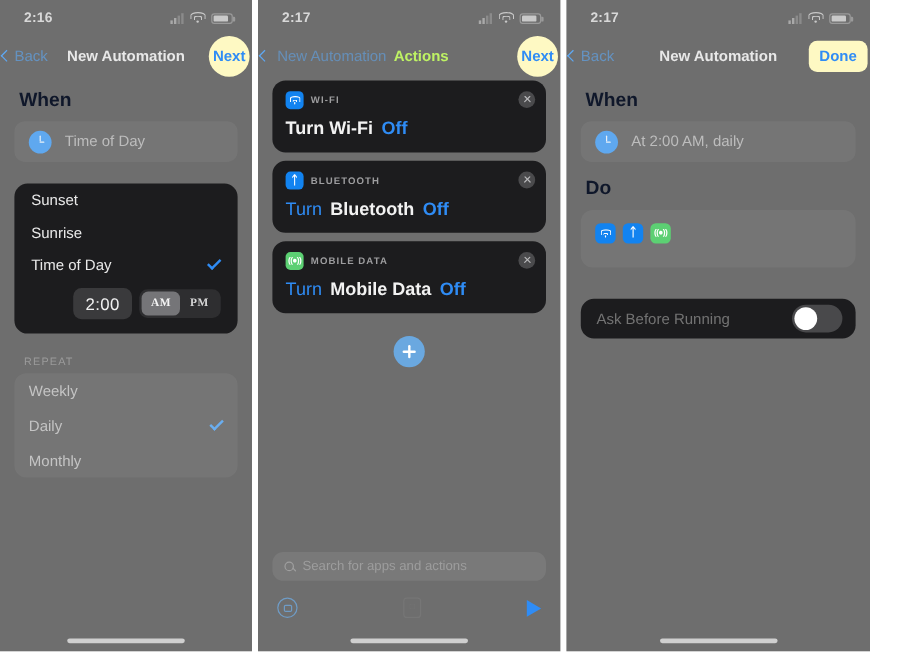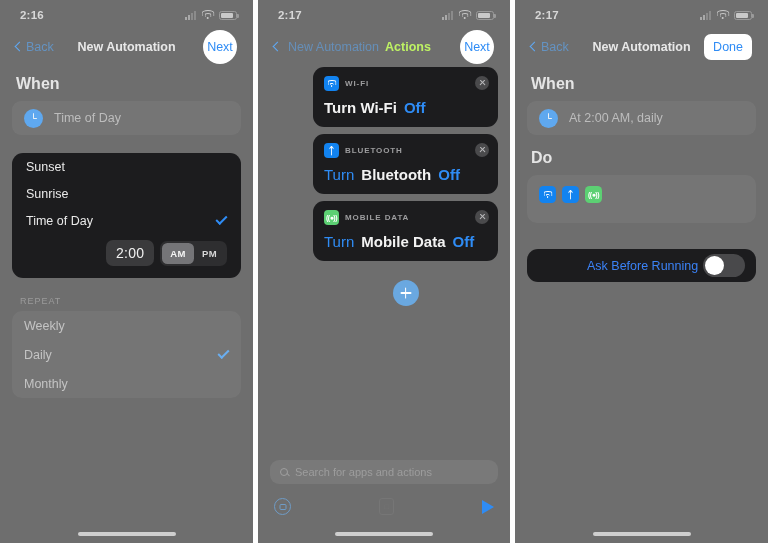--- a/index.html
+++ b/index.html
@@ -16,21 +16,21 @@
     background: #ffffff;
   }
   .phone {
     position: relative;
     width: 253px;
     height: 543px;
     background: #6e6e6e;
     overflow: hidden;
     flex: 0 0 auto;
   }
-  .phone.p1 { width: 253px; }
+  .phone.p1 { width: 210px; }
   .phone.p2 { width: 252px; }
   .phone.p3 { width: 253px; }
 
   
   .statusbar {
     height: 30px;
     display: flex;
     align-items: center;
     justify-content: space-between;
     padding: 0 16px 0 20px;
@@ -64,21 +64,21 @@
   .ic-batt:after {
     content:''; position: absolute; right: -2.5px; top: 2.5px;
     width: 1.5px; height: 3.5px; background: #9a9a9a; border-radius: 0 1px 1px 0;
   }
 
   
   .navbar {
     height: 33px;
     display: flex; align-items: center;
     position: relative;
-    padding: 0 16px;
+    padding: 0 2px;
   }
   .nav-back {
     display: flex; align-items: center; gap: 2px;
     color: #5ea9f5; font-size: 12.5px;
     z-index: 2;
   }
   .chev {
     width: 7px; height: 7px;
     border-left: 1.8px solid #5ea9f5;
     border-bottom: 1.8px solid #5ea9f5;
@@ -88,24 +88,24 @@
   .nav-back .lbl { opacity: .62; }
   .nav-title {
     position: absolute; left: 0; right: 0; text-align: center;
     font-size: 12.5px; font-weight: 600; color: #e8e8e8;
     pointer-events: none;
   }
   .nav-right {
     margin-left: auto; z-index: 2;
   }
   .nav-pill {
-    background: #ffffff;
+    background: #fef9c3;
     color: #2f8cf5;
     font-size: 12.5px;
-    font-weight: 400;
+    font-weight: 700;
     border-radius: 7px;
     padding: 6px 9px;
     display: inline-block;
   }
   .nav-pill.round {
     border-radius: 50%;
     width: 34px; height: 34px;
     display: flex; align-items: center; justify-content: center;
     padding: 0;
     color: #2f8cf5;
@@ -113,21 +113,21 @@
   
   .nav-inline {
     display: flex; align-items: center; gap: 6px; z-index: 2;
   }
   .nav-inline .crumb { color: #5ea9f5; opacity: .55; font-size: 12.5px; }
   .nav-inline .cur { color: #bef264; font-size: 12.5px; font-weight: 600; }
 
   
   .content { padding: 0 12px; }
   .sec-title {
-    font-size: 16px; font-weight: 700; color: #e5e5e5;
+    font-size: 16px; font-weight: 700; color: #0f172a;
     margin: 12px 0 8px 4px;
   }
   .sec-title.small-gap { margin-top: 14px; }
 
   .row-card {
     background: rgba(255,255,255,0.055);
     border-radius: 9px;
     height: 34px;
     display: flex; align-items: center;
     padding: 0 12px;
@@ -179,20 +179,21 @@
     border-radius: 7px;
     padding: 5px 10px;
     font-size: 14px; color: #f0f0f0;
     letter-spacing: .3px;
   }
   .ampm {
     background: #2e2e30;
     border-radius: 7px;
     display: flex;
     padding: 2px;
+    font-family: Liberation Serif, serif;
   }
   .ampm div {
     font-size: 9.5px; font-weight: 700; color: #d6d6d6;
     padding: 5px 8px;
     border-radius: 5.5px;
     letter-spacing: .4px;
   }
   .ampm div.sel { background: #757578; color: #f5f5f5; }
 
   .repeat-label {
@@ -205,21 +206,21 @@
     overflow: hidden;
   }
   .rep-item {
     height: 29px; display: flex; align-items: center;
     padding: 0 12px;
     font-size: 12.5px; color: #c4c4c4;
   }
   .rep-item .tick { margin-left: auto; border-color: #6aaef0; }
 
   
-  .actions { padding: 0 12px; margin-top: 4px; margin-left: 43px; }
+  .actions { padding: 0 12px; margin-top: 4px; }
   .act-card {
     background: #1c1c1e;
     border-radius: 11px;
     padding: 9px 11px 11px 11px;
     margin-bottom: 7px;
     position: relative;
   }
   .act-head { display: flex; align-items: center; gap: 6px; }
   .app-ico {
     width: 15px; height: 15px; border-radius: 4px;
@@ -323,21 +324,21 @@
   .do-desc { font-size: 12px; color: #b6b6b6; line-height: 1.35; }
 
   .ask-card {
     background: #1c1c1e;
     border-radius: 11px;
     height: 33px;
     display: flex; align-items: center; justify-content: space-between;
     padding: 0 11px 0 13px;
     margin-top: 26px;
   }
-  .ask-label { font-size: 12.5px; color: #3b82f6; margin-left: 47px; }
+  .ask-label { font-size: 12.5px; color: #737373; }
   .switch {
     width: 42px; height: 23px; border-radius: 12px;
     background: #49494b;
     position: relative;
   }
   .switch .knob {
     position: absolute; left: 2px; top: 2px;
     width: 19px; height: 19px; border-radius: 50%;
     background: #ffffff;
   }

